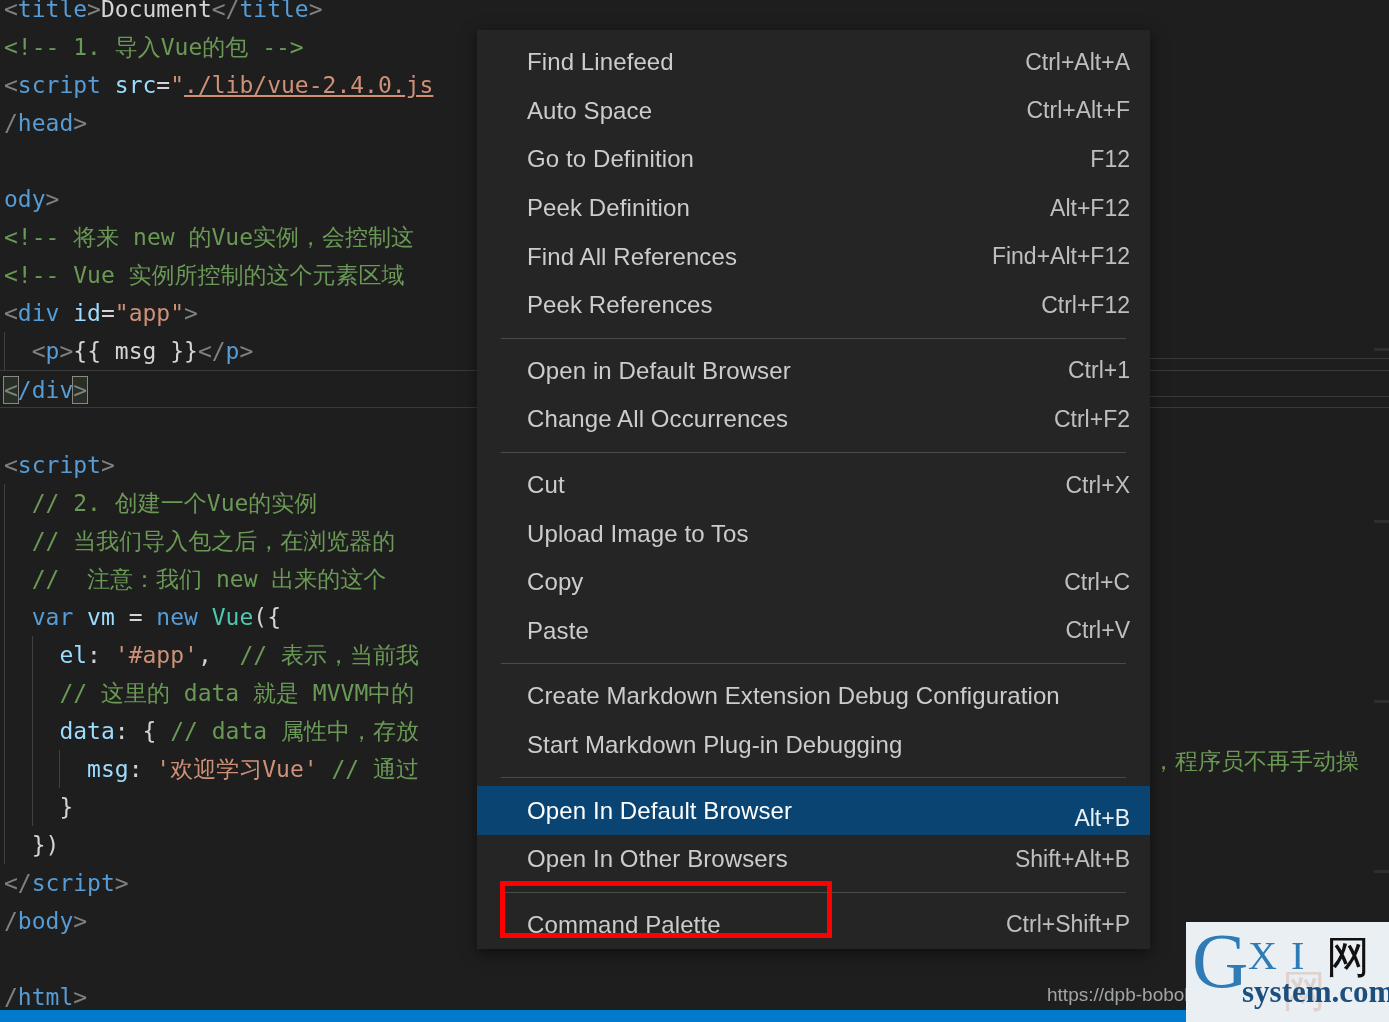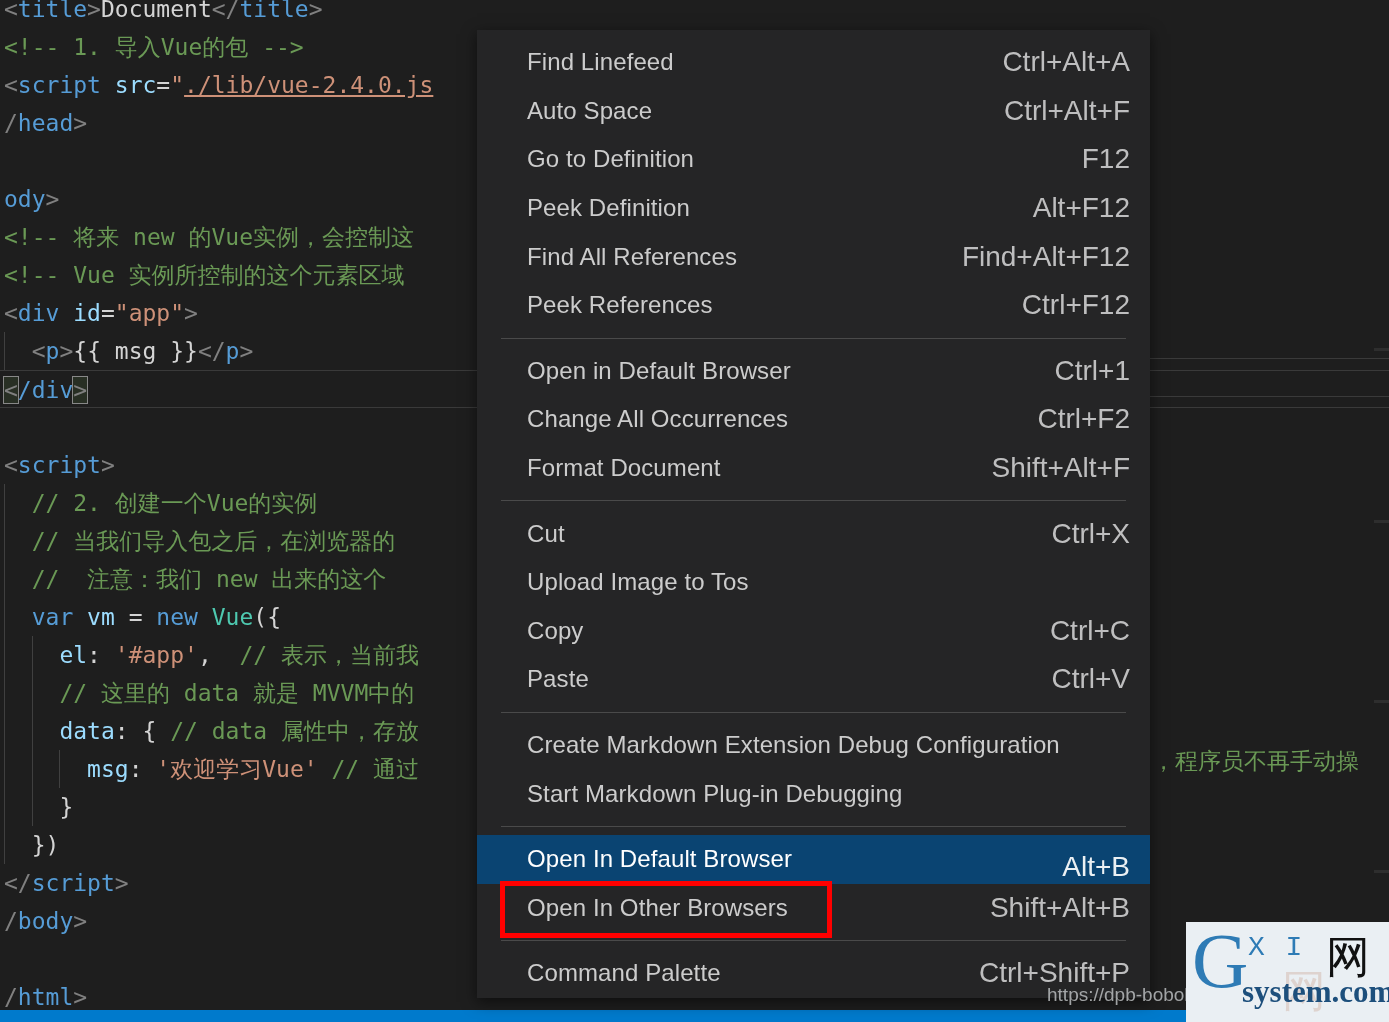--- a/index.html
+++ b/index.html
@@ -129,21 +129,21 @@
     color: #cccccc;
     font-size: 24px;
     font-family: "Liberation Sans", sans-serif;
     white-space: nowrap;
     cursor: default;
   }
 
   .menu-item .label { letter-spacing: 0.1px; }
   .menu-item .accel {
     color: #cccccc;
-    font-size: 28px;
+    font-size: 23px;
     opacity: 0.92;
     padding-left: 30px;
     text-align: center;
   }
 
   .menu-item.selected {
     background: #0a4472;
     color: #ffffff;
   }
   .menu-item.selected .accel { color: #ffffff; margin-top: 16px; }
@@ -197,22 +197,22 @@
     position: absolute;
     left: 6px; top: -6px;
     font-family: "Liberation Serif", serif;
     font-size: 78px;
     color: #2e7bb5;
     font-weight: normal;
   }
   #logo-watermark .xi {
     position: absolute;
     left: 62px; top: 10px;
-    font-family: Liberation Mono, monospace;
-    font-size: 28px;
+    font-family: Liberation Serif, serif;
+    font-size: 40px;
     color: #2e7bb5;
     letter-spacing: 2px;
   }
   #logo-watermark .wang {
     position: absolute;
     left: 140px; top: 6px;
     font-family: "DejaVu Sans", sans-serif;
     font-size: 44px;
     color: #111111;
   }
@@ -279,24 +279,20 @@
         <span class="accel">Ctrl+F12</span>
       </div>
       <div class="menu-sep"></div>
       <div class="menu-item">
         <span class="label">Open in Default Browser</span>
         <span class="accel">Ctrl+1</span>
       </div>
       <div class="menu-item">
         <span class="label">Change All Occurrences</span>
         <span class="accel">Ctrl+F2</span>
-      </div>
-      <div class="menu-item">
-        <span class="label">Format Document</span>
-        <span class="accel">Shift+Alt+F</span>
       </div>
       <div class="menu-sep"></div>
       <div class="menu-item">
         <span class="label">Cut</span>
         <span class="accel">Ctrl+X</span>
       </div>
       <div class="menu-item">
         <span class="label">Upload Image to Tos</span>
         <span class="accel"></span>
       </div>

